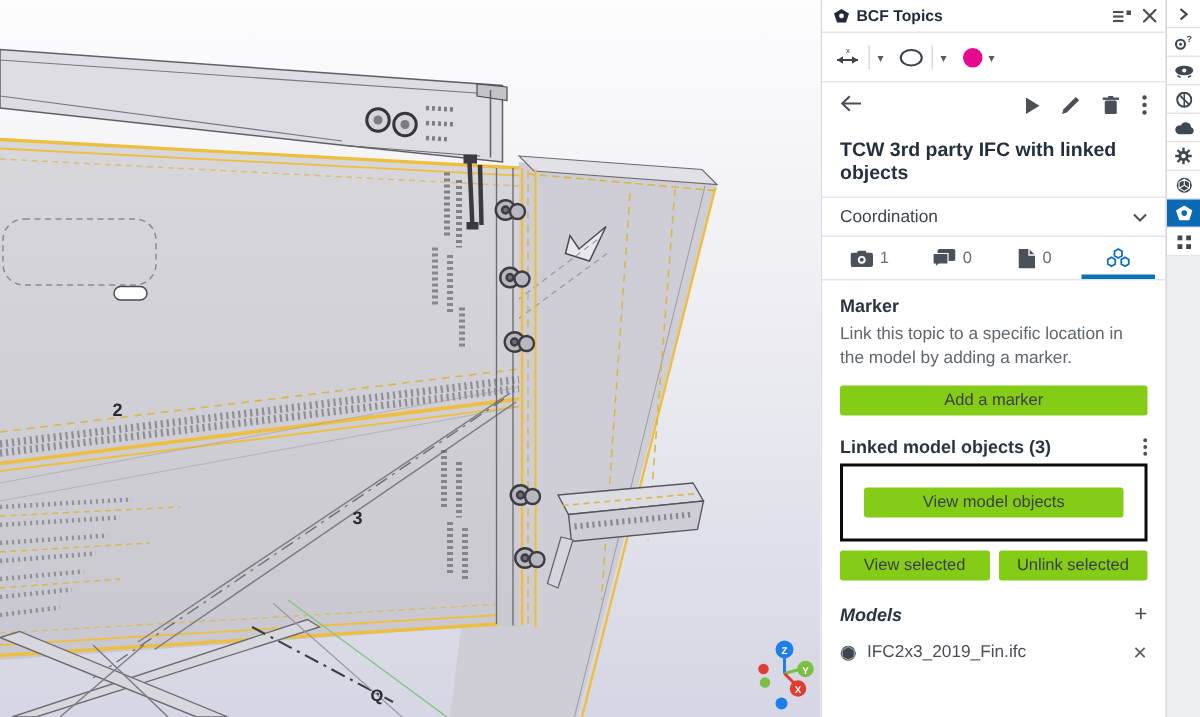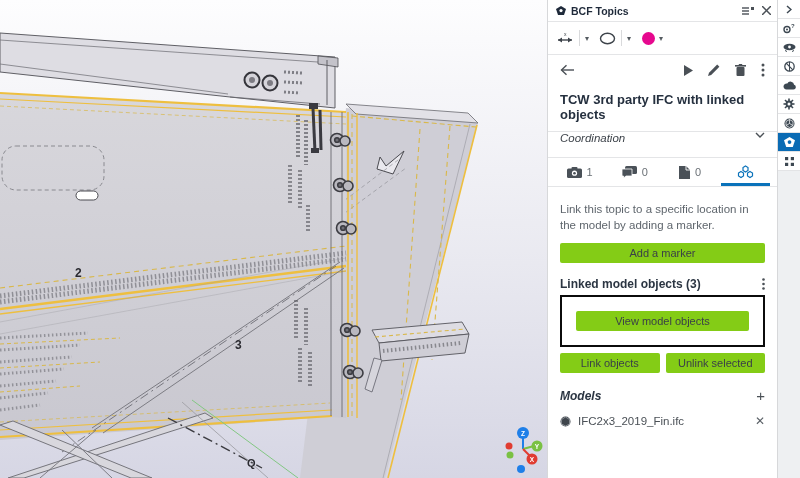--- a/index.html
+++ b/index.html
@@ -27,22 +27,22 @@
   .caret { font-size:8px; color:#555b61; }
 
   .actions { height:30px; display:flex; align-items:center; padding:0 12px; }
   .actions .back { font-size:15px; color:#4a5056; }
   .actions .spacer { flex:1; }
   .actions .right { display:flex; gap:15px; align-items:center; color:#4a5056; }
 
   .topic-title { padding:7px 12px 9px; font-size:13px; font-weight:bold; color:#25303f;
     border-bottom:1px solid #e4e5e7; }
 
-  .coord { height:26px; display:flex; align-items:flex-start; padding:0 12px;
-    border-bottom:1px solid #e4e5e7; font-size:11.5px; color:#3d434a;font-style:italic; }
+  .coord { height:26px; display:flex; align-items:center; padding:0 12px;
+    border-bottom:1px solid #e4e5e7; font-size:11.5px; color:#3d434a; }
   .coord .lbl { flex:1; }
 
   .tabs { height:29px; display:flex; border-bottom:1px solid #e4e5e7; padding:0 4px; }
   .tab { flex:1; display:flex; align-items:center; justify-content:center; gap:5px;
     position:relative; color:#6a7076; font-size:11px; cursor:pointer; }
   .tab.active::after { content:""; position:absolute; left:3px; right:3px; bottom:0;
     height:3px; background:#0a72ba; }
 
   .content { flex:1; padding:10px 12px 0; }
   .sec-h { font-size:12px; font-weight:bold; color:#2b3542; }
@@ -373,40 +373,41 @@
           <svg width="17" height="14" viewBox="0 0 17 14" fill="none" stroke="#0a72ba" stroke-width="1.2">
             <path d="M8.5 1 L11 2.5 V5.5 L8.5 7 L6 5.5 V2.5 Z"></path>
             <path d="M4 6.5 L6.5 8 V11 L4 12.5 L1.5 11 V8 Z"></path>
             <path d="M13 6.5 L15.5 8 V11 L13 12.5 L10.5 11 V8 Z"></path>
           </svg>
         </span>
       </div>
     </div>
 
     <div class="content">
+      <div class="sec-h">Marker</div>
       <div class="desc">Link this topic to a specific location in the model by adding a marker.</div>
       <button class="btn add-btn">Add a marker</button>
 
       <div class="row-h">
         <span class="sec-h">Linked model objects (3)</span>
         <span class="hicon">
           <svg width="3" height="12" viewBox="0 0 3 12">
               <circle cx="1.5" cy="1.5" r="1.3" fill="#4a5056"></circle>
               <circle cx="1.5" cy="6" r="1.3" fill="#4a5056"></circle>
               <circle cx="1.5" cy="10.5" r="1.3" fill="#4a5056"></circle>
             </svg>
         </span>
       </div>
 
       <div class="hl-box">
         <button class="btn">View model objects</button>
       </div>
 
       <div class="two-btns">
-        <button class="btn">Link objects</button>
+        <button class="btn">View selected</button>
         <button class="btn">Unlink selected</button>
       </div>
 
       <div class="models-h">
         <span class="sec-h">Models</span>
         <span class="plus">+</span>
       </div>
 
       <div class="model-row">
         <span class="hicon">

